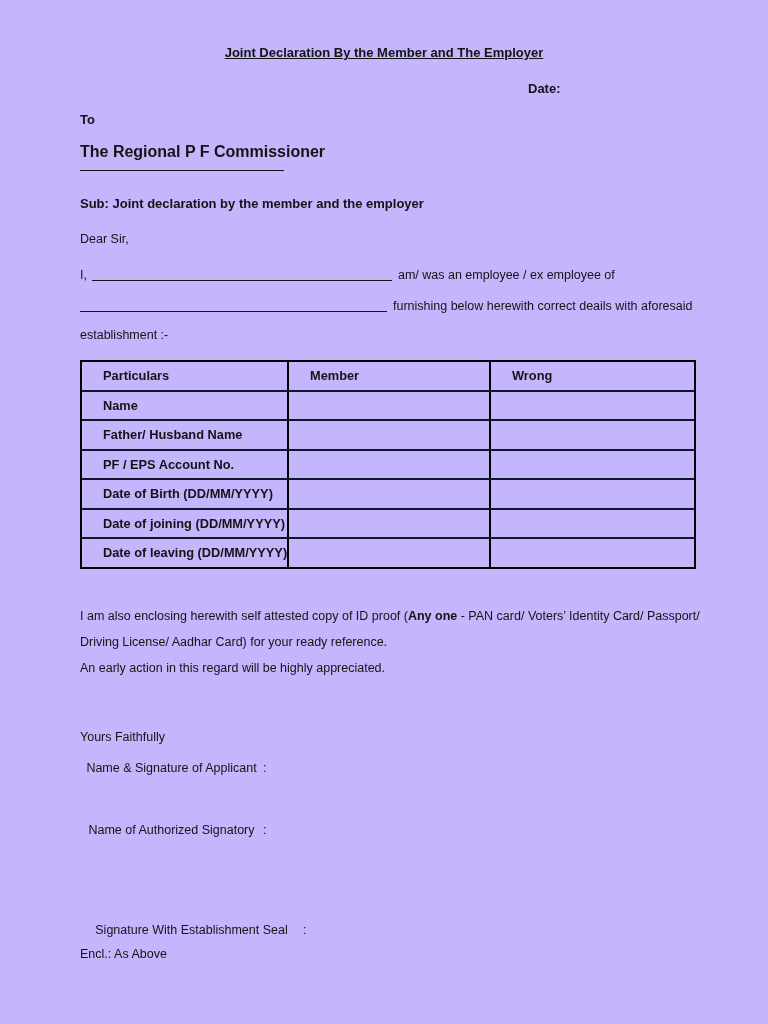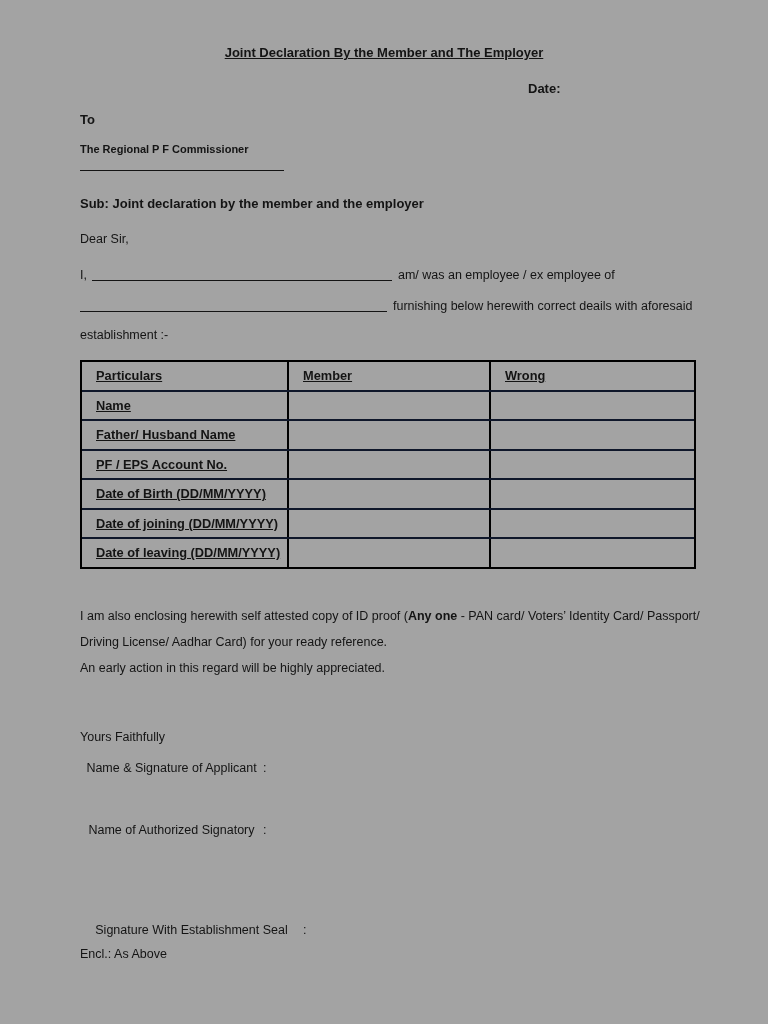--- a/index.html
+++ b/index.html
@@ -1,37 +1,37 @@
 <!DOCTYPE html>
 <html><head>
 <meta charset="utf-8">
 <style>
   html,body { margin:0; padding:0; background:#ffffff; }
   .page {
     position:relative;
     width:768px; height:1024px;
     margin:0 auto;
-    background:#a3a3a3;
+    background:#c4b5fd;
     font-family:"Liberation Sans", sans-serif;
     font-size:12.5px;
     color:#141414;
     overflow:hidden;
   }
   .abs { position:absolute; white-space:nowrap; }
   .b { font-weight:bold; }
 
   .doc-title {
     top:45px; left:0; width:768px;
     text-align:center;
     font-weight:bold; font-size:13px;
     text-decoration:underline;
   }
   .date-line   { top:81px;  left:528px; font-weight:bold; font-size:13px; }
   .to-line     { top:112px; left:80px;  font-weight:bold; font-size:13px; }
-  .recipient   { top:143px; left:80px;  font-weight:bold; font-size:11px; }
+  .recipient   { top:143px; left:80px;  font-weight:bold; font-size:16px; }
   .recipient-rule { top:170px; left:80px; width:204px; height:0; border-top:1.2px solid #141414; }
   .subject     { top:196px; left:80px;  font-weight:bold; font-size:13px; }
   .salutation  { top:232px; left:80px; }
   .intro-l1    { top:266px; left:80px; }
   .intro-l2    { top:297px; left:80px; }
   .intro-l3    { top:328px; left:80px;text-align:center; }
 
   .blank {
     display:inline-block;
     height:12px;
@@ -45,22 +45,22 @@
   .ptable {
     position:absolute;
     top:360px; left:80px; width:612px;
     border:2px solid #000;
     box-sizing:content-box;
   }
   .t-row { display:grid; grid-template-columns:205px 202px 1fr; height:27.5px; }
   .t-row + .t-row { border-top:2px solid #0f172a; }
   .td {
     display:flex; align-items:center;
-    padding-left:14px;
-    overflow:hidden; white-space:nowrap;text-decoration:underline;
+    padding-left:21px;
+    overflow:hidden; white-space:nowrap;
   }
   .td + .td { border-left:2px solid #000; }
   .td.lbl, .t-head .td { font-weight:bold; font-size:12.8px; }
 
   .enc-para { top:603px; left:80px; line-height:26.2px; }
   .enc-para div { white-space:nowrap; }
 
   .valediction { top:730px; left:80px; }
   .sig-line-1  { top:761px; left:80px; }
   .sig-line-2  { top:823px; left:80px; }

